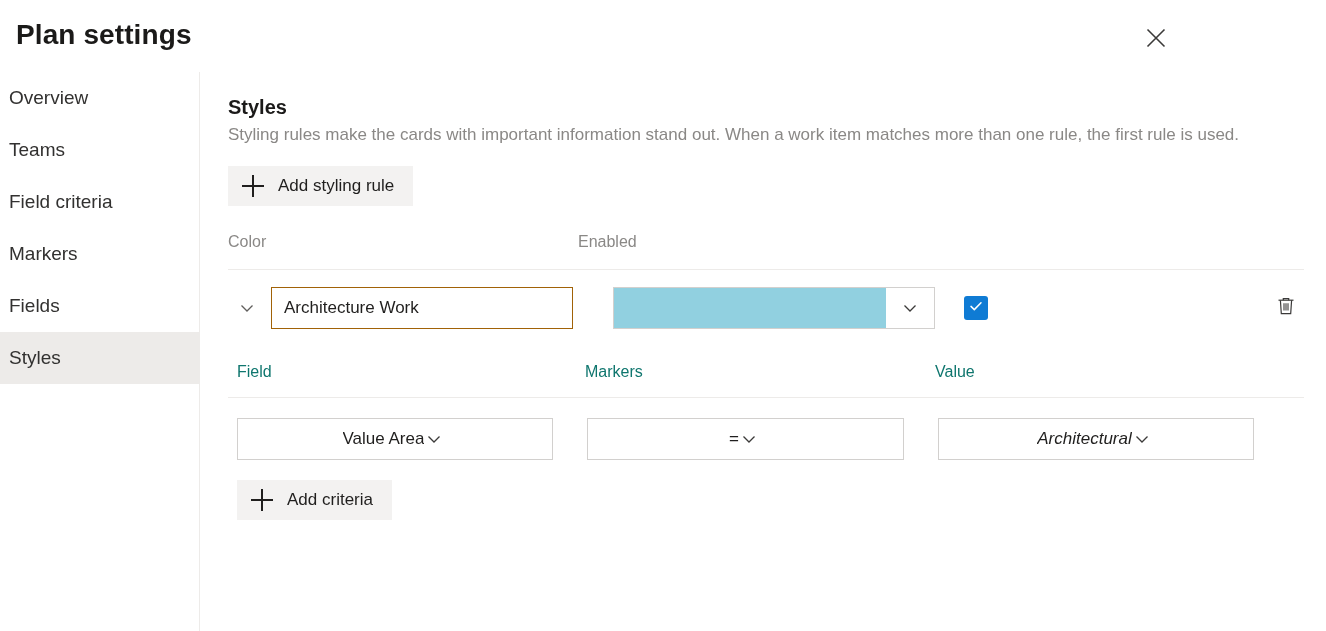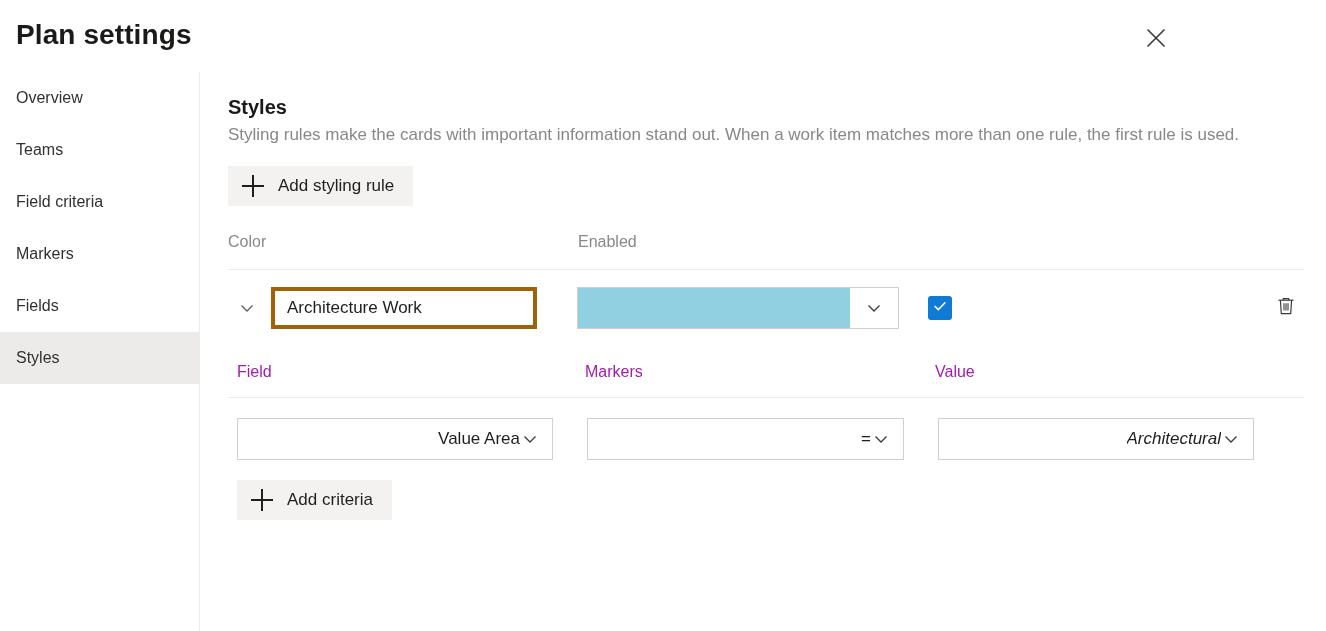--- a/index.html
+++ b/index.html
@@ -58,22 +58,22 @@
     top: 72px;
     width: 200px;
     height: 559px;
     border-right: 1px solid #edebe9;
     background: #ffffff;
   }
   .nav-item {
     height: 52px;
     display: flex;
     align-items: center;
-    padding-left: 16px;
-    font-size: 16px;
+    padding-left: 9px;
+    font-size: 19px;
     color: #323130;
     cursor: pointer;
     background: transparent;
     user-select: none;
   }
   .nav-item.selected {
     background: #edebe9;
   }
 
   
@@ -166,23 +166,23 @@
     flex: 0 0 32px;
     display: flex;
     align-items: center;
     justify-content: center;
     cursor: pointer;
     margin-left: 3px;
     margin-right: 8px;
   }
 
   .text-input {
-    width: 266px;
+    width: 302px;
     height: 42px;
-    border: 4px solid #a16207;
+    border: 1px solid #a16207;
     background: #ffffff;
     padding: 0 12px;
     font-size: 17px;
     color: #201f1e;
     font-family: "Liberation Sans", sans-serif;
     outline: none;
   }
 
   .color-picker {
     width: 322px;
@@ -229,41 +229,41 @@
     margin-right: 1px;
   }
 
   
   .crit-head-row {
     display: flex;
     align-items: center;
     margin-top: 30px;
     height: 24px;
     font-size: 16px;
-    color: #a21caf;
+    color: #0f766e;
     padding-left: 9px;
   }
   .crit-c1 { width: 348px; flex: 0 0 348px; }
   .crit-c2 { width: 350px; flex: 0 0 350px; }
   .crit-c3 { flex: 1 1 auto; }
 
   .crit-row {
     display: flex;
     align-items: center;
     margin-top: 20px;
     height: 42px;
     padding-left: 9px;
   }
   .dropdown {
     height: 42px;
     border: 1px solid #d2d0ce;
     background: #ffffff;
     display: flex;
     align-items: center;
-    justify-content: flex-end;
+    justify-content: center;
     padding: 0 12px 0 9px;
     font-size: 17px;
     color: #201f1e;
     cursor: pointer;
     user-select: none;
   }
   .dd-field { width: 316px; flex: 0 0 316px; margin-right: 34px; }
   .dd-operator { width: 317px; flex: 0 0 317px; margin-right: 34px; }
   .dd-value { width: 316px; flex: 0 0 316px; font-style: italic; }
   .dd-label { overflow: hidden; white-space: nowrap; text-overflow: ellipsis; }

